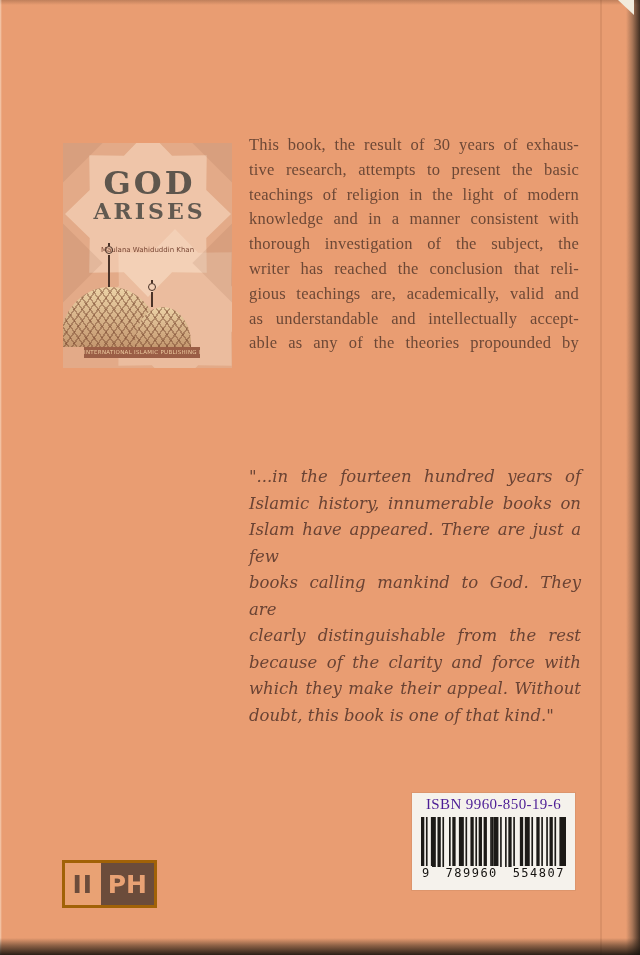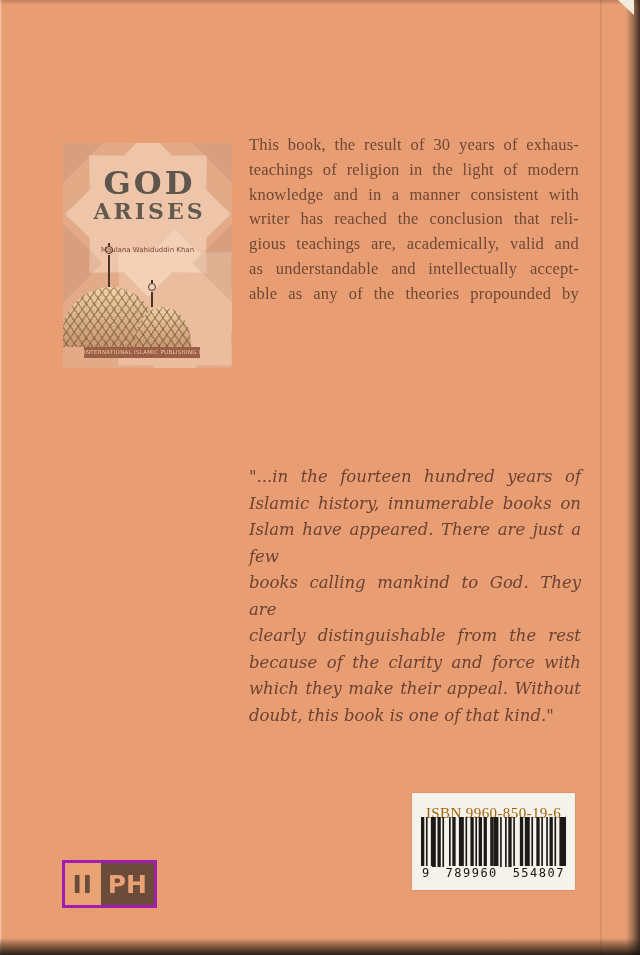--- a/index.html
+++ b/index.html
@@ -63,31 +63,31 @@
     font-size:16.5px;line-height:24.8px;color:#6d4836;letter-spacing:.2px;}
   .quote{position:absolute;left:249px;top:464px;width:332px;
     font-family:"DejaVu Serif",serif;font-style:italic;
     font-size:16.5px;line-height:26.5px;color:#6a4334;}
   .jline{text-align:justify;text-align-last:justify;}
   .jline.last{text-align-last:left;}
 
   
   .barcode-box{position:absolute;left:412px;top:793px;width:163px;height:97px;
     background:#f5f2ec;box-shadow:0 0 0 1px rgba(0,0,0,.05);}
-  .isbn-label{position:absolute;top:12px;left:0;right:0;text-align:center;
-    font-family:"Liberation Serif",serif;font-size:15px;color:#a16207;letter-spacing:.4px;}
+  .isbn-label{position:absolute;top:3px;left:0;right:0;text-align:center;
+    font-family:"Liberation Serif",serif;font-size:15px;color:#4c1d95;letter-spacing:.4px;}
   .bars{position:absolute;left:9px;top:24px;width:145px;height:58px;}
   .barcode-digits{position:absolute;left:9px;right:9px;top:73px;display:flex;
     justify-content:space-between;font-family:"DejaVu Sans Mono",monospace;
     font-size:12px;color:#14120f;}
   .barcode-digits span{letter-spacing:1.5px;background:#f5f2ec;padding:0 1px;}
 
   
   .iiph{position:absolute;left:62px;top:860px;width:95px;height:48px;
-    border:3px solid #a21caf;box-sizing:border-box;display:flex;}
+    border:3px solid #a16207;box-sizing:border-box;display:flex;}
   .iiph-left{flex:0 0 40%;background:#e9a274;color:#6b4c3b;display:flex;
     align-items:center;justify-content:center;
     font-family:"DejaVu Sans",sans-serif;font-weight:bold;font-size:25px;letter-spacing:1px;}
   .iiph-right{flex:1;background:#6b4c3b;color:#e9a274;display:flex;
     align-items:center;justify-content:center;
     font-family:"DejaVu Sans",sans-serif;font-weight:bold;font-size:25px;}
 </style>
 </head>
 <body>
 
@@ -112,22 +112,24 @@
     <div class="thumb-author">Maulana Wahiduddin Khan</div>
     <div class="dome dome-big"></div>
     <div class="dome dome-small"></div>
     <div class="finial finial-big"></div>
     <div class="finial finial-small"></div>
     <div class="thumb-bar">INTERNATIONAL ISLAMIC PUBLISHING HOUSE</div>
   </div>
 
   <div class="blurb">
       <div class="jline">This book, the result of 30 years of exhaus-</div>
+      <div class="jline">tive research, attempts to present the basic</div>
       <div class="jline">teachings of religion in the light of modern</div>
       <div class="jline">knowledge and in a manner consistent with</div>
+      <div class="jline">thorough investigation of the subject, the</div>
       <div class="jline">writer has reached the conclusion that reli-</div>
       <div class="jline">gious teachings are, academically, valid and</div>
       <div class="jline">as understandable and intellectually accept-</div>
       <div class="jline">able as any of the theories propounded by</div>
     </div>
 
   <div class="quote">
       <div class="jline">"...in the fourteen hundred years of</div>
       <div class="jline">Islamic history, innumerable books on</div>
       <div class="jline">Islam have appeared. There are just a few</div>

